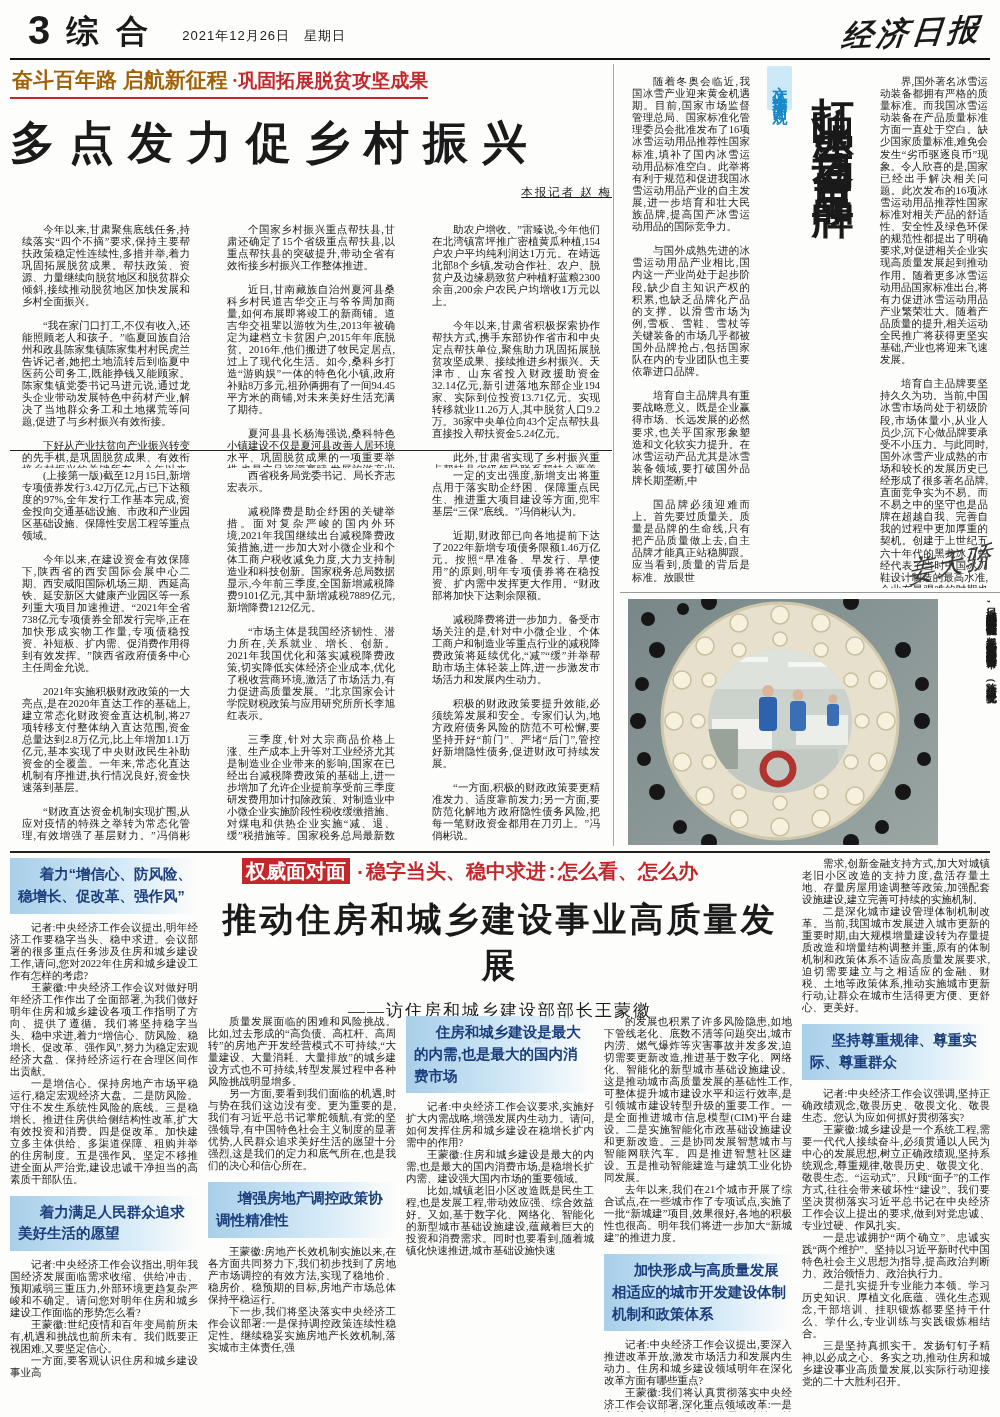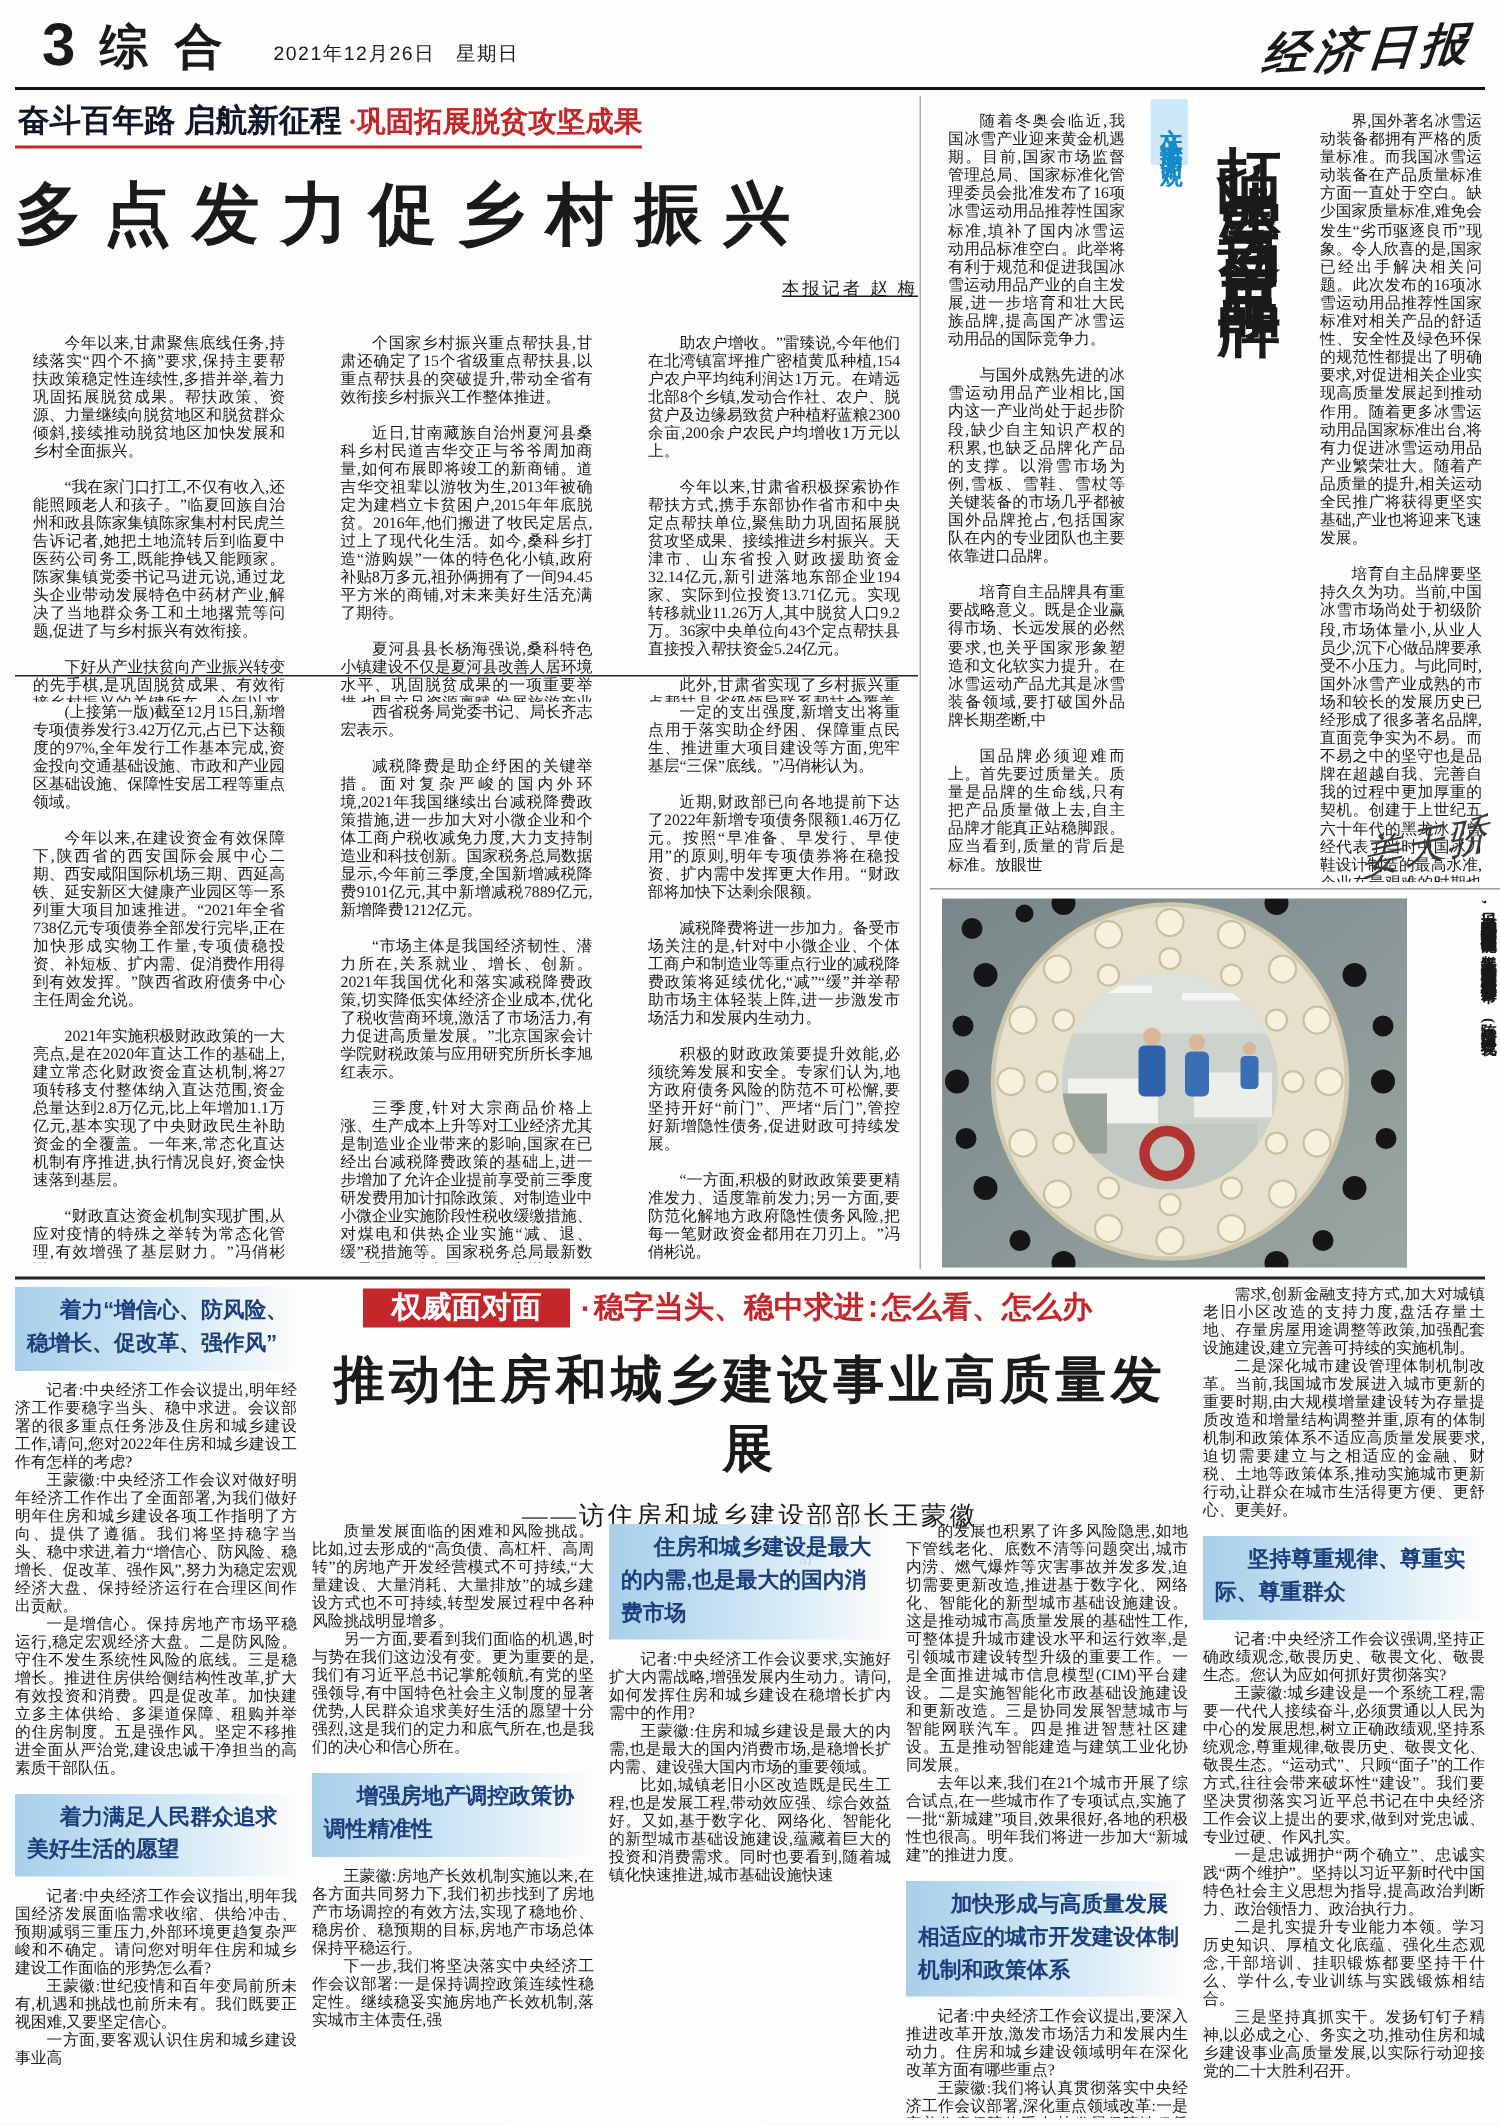--- a/index.html
+++ b/index.html
@@ -20,21 +20,21 @@
   
   .cols { display:flex; }
   .tcol { overflow:hidden; }
   .tcol p { font-size:10.5px; line-height:12px; text-align:justify; text-indent:2em; margin:12px; color:#191919; }
   .col-subhead { font-family:"Liberation Sans",sans-serif; font-weight:bold; font-size:15.5px;
                  text-align:center; margin:9px 0 7px; letter-spacing:2px; }
 
   
   #rural { position:absolute; left:10px; top:66px; width:602px; }
   .eyebrow-line { padding-left:2px; border-bottom:2px solid #c3272b; display:inline-block; padding-bottom:3px; }
-  .eyebrow-bold { color:#0f172a; font-family:"Liberation Sans",sans-serif; font-weight:900; font-size:21px; }
+  .eyebrow-bold { color:#a16207; font-family:"Liberation Sans",sans-serif; font-weight:900; font-size:21px; }
   .eyebrow-rest { color:#c3272b; font-family:"Liberation Serif",serif; font-weight:bold; font-size:19px; }
   .rural-headline { font-family:"Liberation Sans",sans-serif; font-weight:900; font-size:45px;
                     letter-spacing:14px; margin-top:14px; }
   .byline { text-align:right; font-size:11.5px; margin-top:12px; letter-spacing:2px;text-decoration:underline; }
   #rural .cols { margin-top:12px; gap:13px; height:256px; }
   #rural .tcol { width:192px; }
 
   
   .mid-rule { position:absolute; left:10px; top:450px; width:602px; border-top:1px solid #222; }
   #fiscal { position:absolute; left:10px; top:458px; width:602px; }
@@ -71,21 +71,21 @@
   #housing { position:absolute; left:10px; top:858px; width:980px; height:554px; }
   .h-col { position:absolute; overflow:hidden; }
   .h-col p { font-size:10.5px; line-height:12px; text-align:justify; text-indent:2em; }
   .blue-head { background:linear-gradient(90deg,#a8cfe9 0%,#d9ecf8 65%,rgba(255,255,255,0) 100%);
                color:#1b3e7c; font-family:"Liberation Sans",sans-serif; font-weight:bold; font-size:14.5px;
                line-height:1.5; padding:6px 6px 6px 8px; text-indent:1.5em; margin:10px 0 8px; }
   .h-col .blue-head:first-child { margin-top:0; }
   #h-header { position:absolute; left:198px; top:0; width:584px; height:152px; text-align:center; }
   .h-eyebrow { text-align:left; padding-left:34px; }
   .h-eyebrow .tag { background:#c3272b; color:#fff; font-family:"Liberation Sans",sans-serif;
-                    font-weight:900; font-size:20px; padding:2px 19px; }
+                    font-weight:900; font-size:20px; padding:2px 4px; }
   .h-eyebrow .rest { color:#c3272b; font-family:Liberation Mono, monospace; font-weight:900; font-size:20px; }
   .h-headline { font-family:"Liberation Sans",sans-serif; font-weight:900; font-size:34px;
                 letter-spacing:3px; margin-top:12px; }
   .h-subtitle { font-size:17px; margin-top:10px; letter-spacing:2px; }
   .h-byline { font-size:11.5px; margin-top:9px; letter-spacing:2px; }
 </style>
 </head>
 <body>
 
 <div class="hdr">

